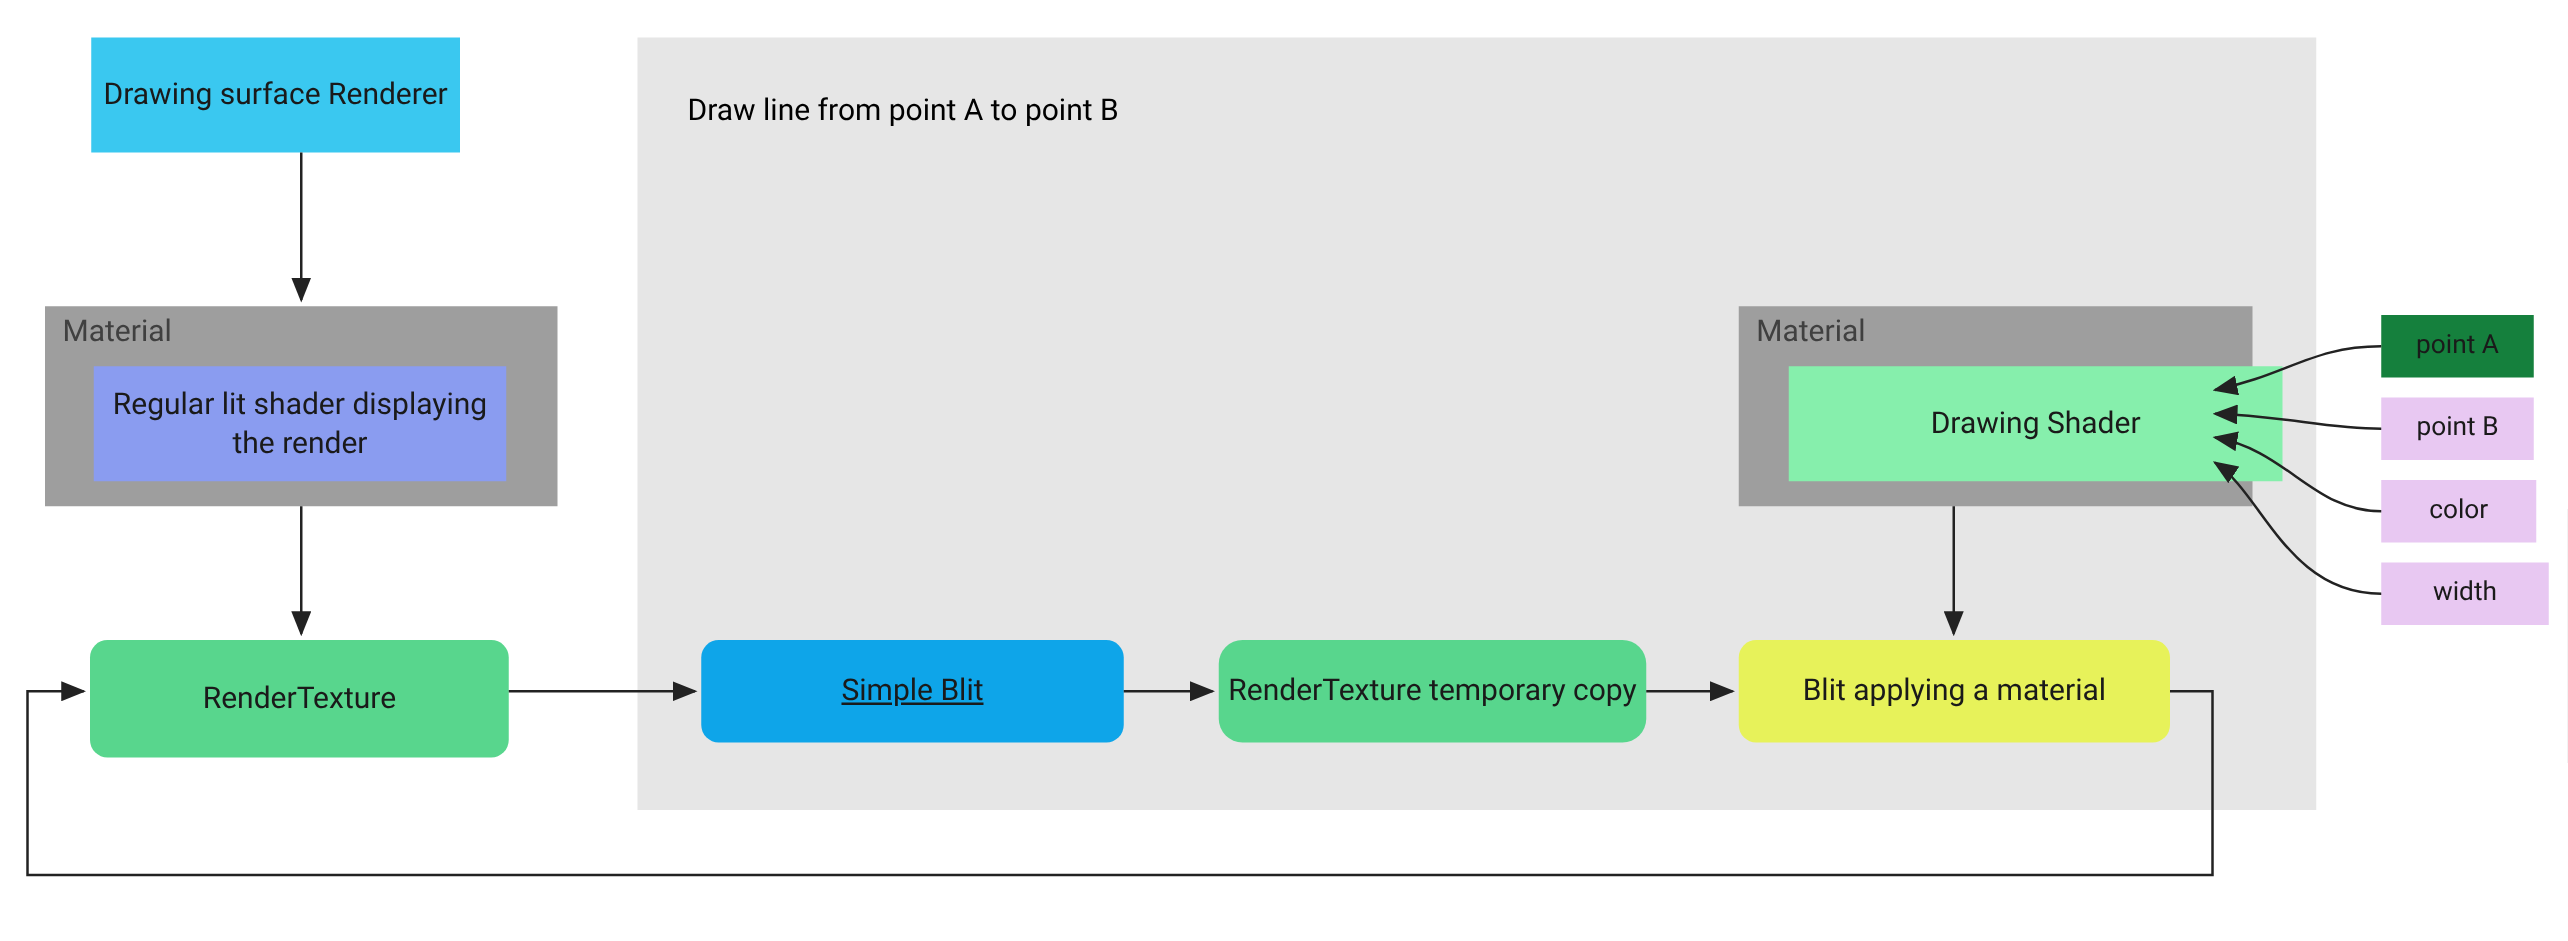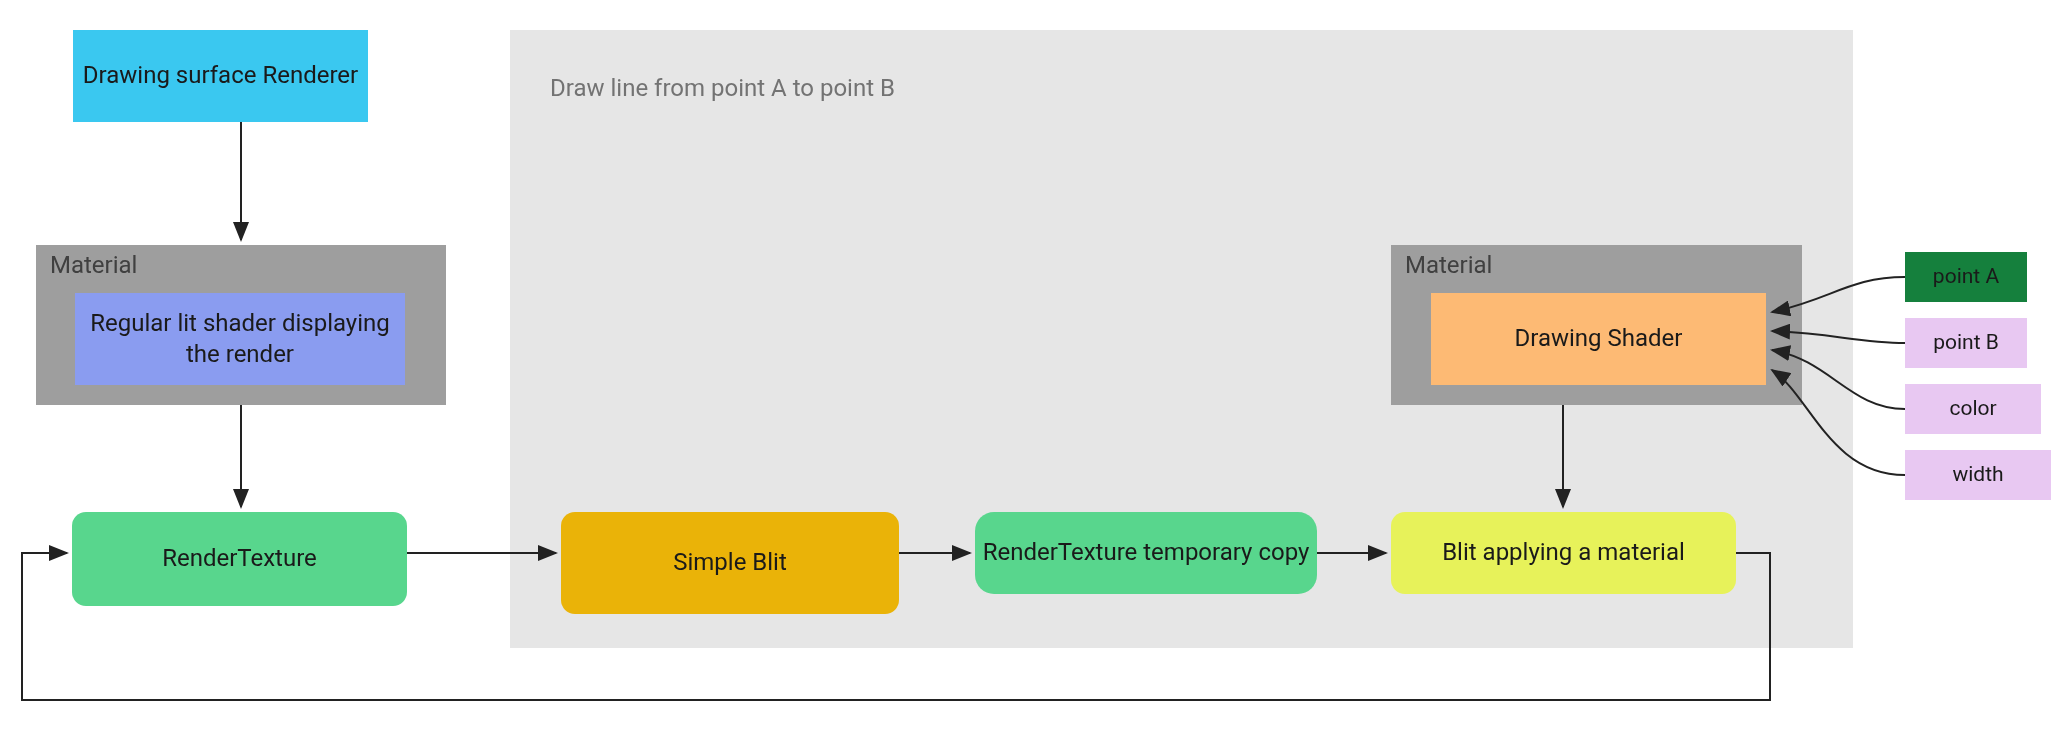--- a/index.html
+++ b/index.html
@@ -23,21 +23,21 @@
     color: #1a1a1a;
     line-height: 1.3;
   }
   .group-box {
     position: absolute;
     background: #e6e6e6;
   }
   .group-title-left {
     position: absolute;
     font-size: 24px;
-    color: #737373;
+    color: #000000;
     text-align: left;
   }
   .mat-container {
     position: absolute;
     background: #9e9e9e;
   }
   .mat-label {
     position: absolute;
     top: 6px;
     left: 14px;
@@ -63,36 +63,36 @@
 <div class="node" style="left:73px; top:30px; width:295px; height:92px; background:#3ac8f0;">Drawing surface Renderer</div>
 
 <div class="mat-container" style="left:36px; top:245px; width:410px; height:160px;">
   <div class="mat-label">Material</div>
 </div>
 
 <div class="node" style="left:75px; top:293px; width:330px; height:92px; background:#8a9cf0;">Regular lit shader displaying the render</div>
 
 <div class="node rounded" style="left:72px; top:512px; width:335px; height:94px; background:#58d68d;">RenderTexture</div>
 
-<div class="node rounded" style="left:561px; top:512px; width:338px; height:102px; background:#eab308;">Simple Blit</div>
+<div class="node rounded" style="left:561px; top:512px; width:338px; height:82px; background:#0ea5e9;text-decoration:underline;">Simple Blit</div>
 
 <div class="node rounded" style="left:975px; top:512px; width:342px; height:82px; background:#58d68d;border-radius:19px;">RenderTexture temporary copy</div>
 
 <div class="node rounded" style="left:1391px; top:512px; width:345px; height:82px; background:#e7f25a;">Blit applying a material</div>
 
 <div class="mat-container" style="left:1391px; top:245px; width:411px; height:160px;">
   <div class="mat-label">Material</div>
 </div>
 
-<div class="node" style="left:1431px; top:293px; width:335px; height:92px; background:#fdba74;text-align:center;">Drawing Shader</div>
+<div class="node" style="left:1431px; top:293px; width:395px; height:92px; background:#86efac;text-align:center;">Drawing Shader</div>
 
 <div class="node" style="left:1905px; top:252px; width:122px; height:50px; background:#15803d; font-size:21px;">point A</div>
 <div class="node" style="left:1905px; top:318px; width:122px; height:50px; background:#e8c8f2; font-size:21px;">point B</div>
-<div class="node" style="left:1905px; top:384px; width:136px; height:50px; background:#e8c8f2; font-size:21px;">color</div>
-<div class="node" style="left:1905px; top:450px; width:146px; height:50px; background:#e8c8f2; font-size:21px;">width</div>
+<div class="node" style="left:1905px; top:384px; width:124px; height:50px; background:#e8c8f2; font-size:21px;">color</div>
+<div class="node" style="left:1905px; top:450px; width:134px; height:50px; background:#e8c8f2; font-size:21px;">width</div>
 
 <svg class="arrows">
   <defs>
     <marker id="arrowhead" markerWidth="10" markerHeight="8" refX="9" refY="4" orient="auto" markerUnits="strokeWidth">
       <path d="M0,0 L10,4 L0,8 Z" fill="#222"></path>
     </marker>
   </defs>
   <g stroke="#222" stroke-width="2" fill="none">
 
     <line x1="241" y1="122" x2="241" y2="240" marker-end="url(#arrowhead)"></line>

